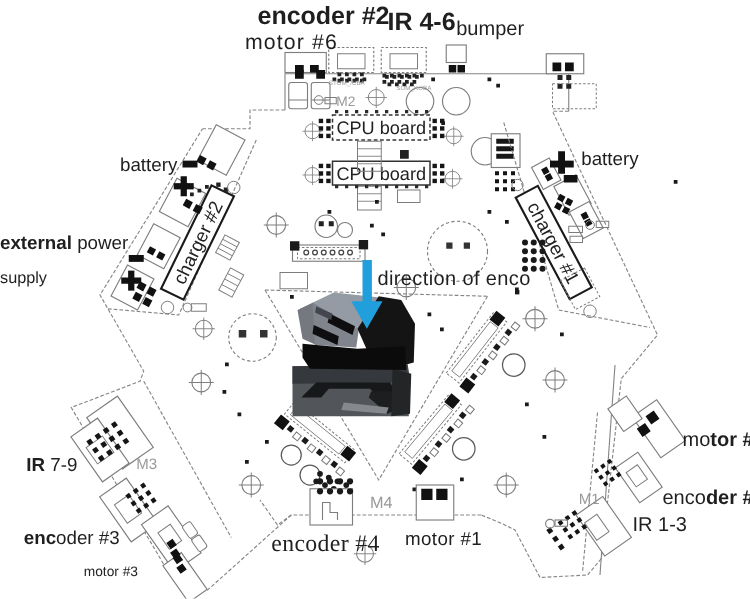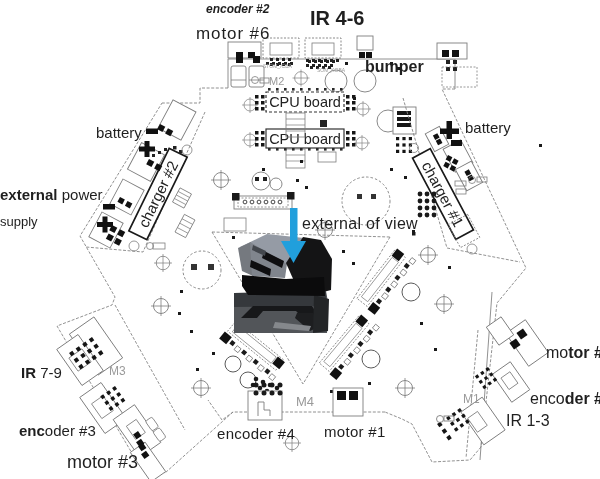--- a/index.html
+++ b/index.html
@@ -561,30 +561,30 @@
 
     <polygon points="242,275 286,279 324,277 325,296 248,295 242,286" fill="#0b0b0c"></polygon>
   </g>
 
   <g fill="#219fdc">
     <rect x="290" y="208" width="7.5" height="35"></rect>
     <polygon points="281,241 306,241 293.5,263"></polygon>
   </g>
 </svg>
 
-<div class="lbl" style="left:206px;top:2px;font-size:12px;font-weight:bold;font-style:italic;">encoder #2</div>
+<div class="lbl" style="left:206px;top:2px;font-size:20px;font-weight:bold;">encoder #2</div>
 <div class="lbl" style="left:196px;top:24px;font-size:17px;letter-spacing:0.9px;">motor #6</div>
 <div class="lbl" style="left:310px;top:7px;font-size:20px;font-weight:bold;">IR 4-6</div>
-<div class="lbl" style="left:365px;top:15px;font-size:16px;font-weight:bold;margin-top:43px;">bumper</div>
+<div class="lbl" style="left:365px;top:15px;font-size:16px;font-weight:normal;">bumper</div>
 <div class="lbl" style="left:96px;top:124px;font-size:15px;">battery</div>
 <div class="lbl" style="left:465px;top:119px;font-size:15px;">battery</div>
 <div class="lbl" style="left:0px;top:186px;font-size:15px;"><b>external</b> power</div>
 <div class="lbl" style="left:0px;top:214px;font-size:13px;font-weight:normal;">supply</div>
-<div class="lbl" style="left:302px;top:215px;font-size:16px;letter-spacing:0.3px;">external of view</div>
+<div class="lbl" style="left:302px;top:215px;font-size:16px;letter-spacing:0.3px;">direction of enco</div>
 <div class="lbl" style="left:21px;top:364px;font-size:15px;text-align:center;"><b>IR</b> 7-9</div>
 <div class="lbl" style="left:19px;top:422px;font-size:15px;text-align:right;"><b>enc</b>oder #3</div>
-<div class="lbl" style="left:67px;top:452px;font-size:18px;">motor #3</div>
-<div class="lbl" style="left:217px;top:425px;font-size:15px;letter-spacing:0.3px;">encoder #4</div>
+<div class="lbl" style="left:67px;top:452px;font-size:11px;">motor #3</div>
+<div class="lbl" style="left:217px;top:425px;font-size:19px;letter-spacing:0.3px;font-family:Liberation Serif, serif;">encoder #4</div>
 <div class="lbl" style="left:324px;top:423px;font-size:15px;letter-spacing:0.3px;">motor #1</div>
 <div class="lbl" style="left:546px;top:344px;font-size:16px;">mo<b>tor #1</b></div>
 <div class="lbl" style="left:530px;top:390px;font-size:16px;">enco<b>der #1</b></div>
 <div class="lbl" style="left:506px;top:412px;font-size:16px;">IR 1-3</div>
 </div>
 
 </body></html>

